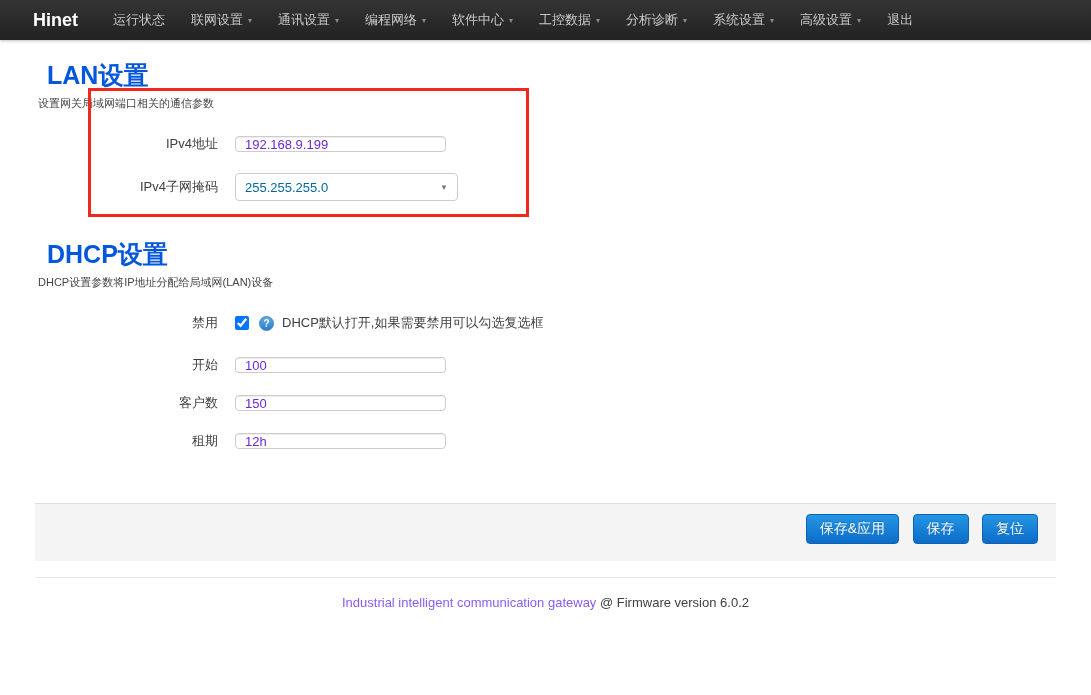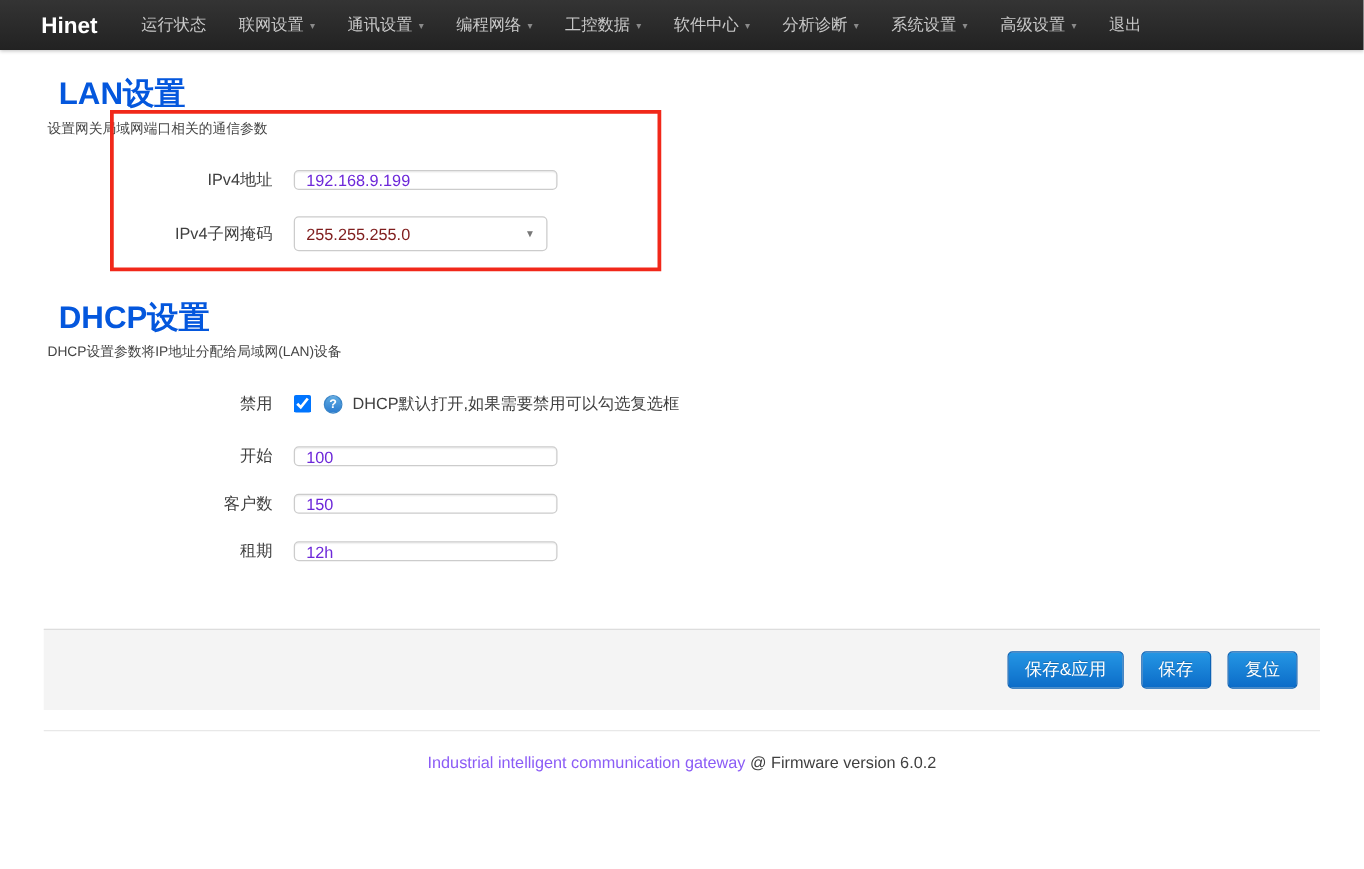--- a/index.html
+++ b/index.html
@@ -48,22 +48,22 @@
   }
   .text-input{
     width:211px;height:16px;border:1px solid #ccc;border-radius:4px;
     padding:0 9px;font-size:13px;color:#6d28d9;
     box-shadow:inset 0 1px 1px rgba(0,0,0,.075);outline:none;
     font-family:"Liberation Sans","DejaVu Sans",sans-serif;
   }
   .select-wrap{position:relative;display:inline-block;}
   .select-input{
     -webkit-appearance:none;appearance:none;
-    width:203px;height:28px;border:1px solid #ccc;border-radius:4px;
-    padding:0 22px 0 9px;font-size:13px;color:#7f1d1d;background:#fff;outline:none;
+    width:223px;height:28px;border:1px solid #ccc;border-radius:4px;
+    padding:0 22px 0 9px;font-size:13px;color:#0369a1;background:#fff;outline:none;
     font-family:"Liberation Sans","DejaVu Sans",sans-serif;
   }
   .select-caret{
     position:absolute;right:10px;top:50%;transform:translateY(-50%);
     font-size:8px;color:#777;pointer-events:none;
   }
   .checkbox-row{margin-bottom:24px;align-items:center;}
   .dhcp-checkbox{width:14px;height:14px;margin:0 10px 0 0;}
   .help-icon{
     width:15px;height:15px;border-radius:50%;
@@ -74,21 +74,21 @@
   }
   .hint{font-size:13px;color:#404040;}
   
   .annotation-rect{
     position:absolute;left:88px;top:88px;width:441px;height:129px;
     border:3px solid var(--annotation);pointer-events:none;z-index:5;
   }
   
   .actions{
     margin:53px 35px 0 35px;background:#f4f4f4;border-top:1px solid #ddd;
-    padding:17px 18px 17px 0;text-align:right;
+    padding:10px 18px 17px 0;text-align:right;
   }
   .btn{
     display:inline-block;margin-left:9px;padding:5px 13px;
     background:linear-gradient(var(--btn-top),var(--btn-bottom));
     border:1px solid #0d62b4;border-radius:4px;color:#fff;font-size:14px;
     cursor:pointer;font-family:"Liberation Sans","DejaVu Sans",sans-serif;
     text-shadow:0 -1px 0 rgba(0,0,0,.2);
   }
   
   .footer-divider{margin:16px 35px 0 35px;border-top:1px solid #e8e8e8;}
@@ -98,22 +98,22 @@
 </head>
 <body>
 
 <div class="navbar">
   <a class="brand">Hinet</a>
   <ul class="nav-list">
     <li><a><span>运行状态</span></a></li>
     <li><a><span>联网设置</span><span class="caret">▾</span></a></li>
     <li><a><span>通讯设置</span><span class="caret">▾</span></a></li>
     <li><a><span>编程网络</span><span class="caret">▾</span></a></li>
+    <li><a><span>软件中心</span><span class="caret">▾</span></a></li>
     <li><a><span>工控数据</span><span class="caret">▾</span></a></li>
-    <li><a><span>软件中心</span><span class="caret">▾</span></a></li>
     <li><a><span>分析诊断</span><span class="caret">▾</span></a></li>
     <li><a><span>系统设置</span><span class="caret">▾</span></a></li>
     <li><a><span>高级设置</span><span class="caret">▾</span></a></li>
     <li><a><span>退出</span></a></li>
   </ul>
 </div>
 
 <div class="annotation-rect"></div>
 
 <div class="container">

